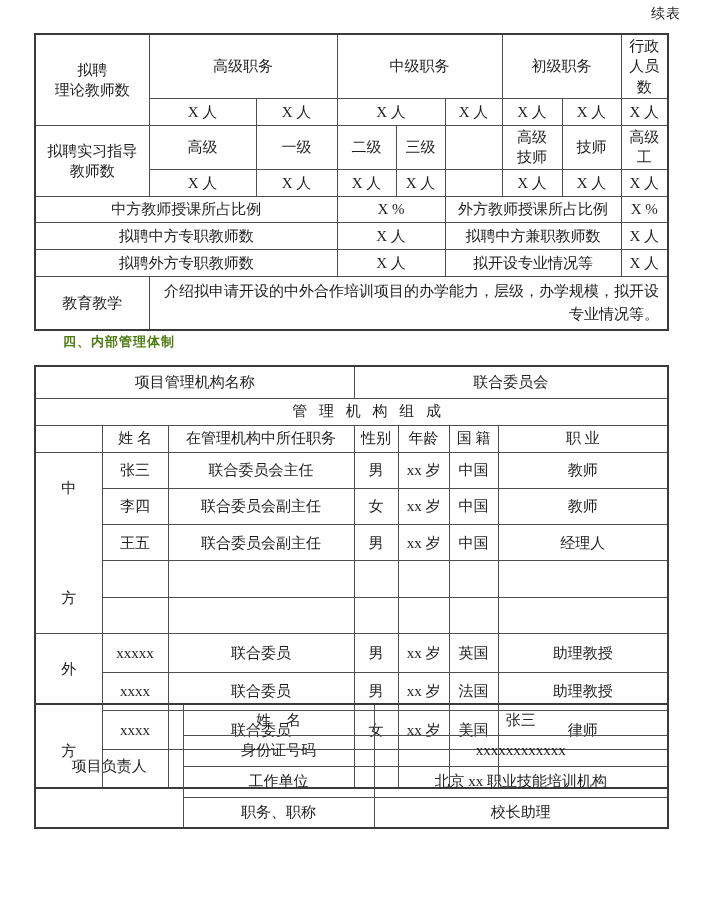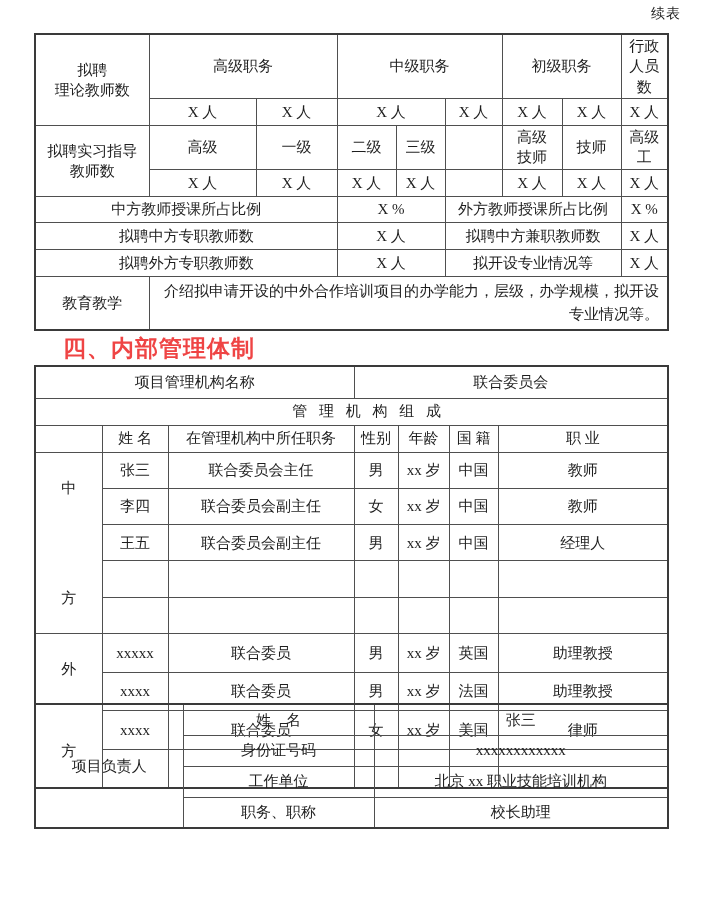--- a/index.html
+++ b/index.html
@@ -45,22 +45,22 @@
   tr.h28 td { height: 28px; }
   tr.h27 td { height: 27px; margin-left: 46px; }
   tr.h26 td { height: 26px; }
 
   td.left { text-align: right; padding: 3px 8px; line-height: 1.55; }
 
   .section-heading {
     position: absolute; left: 63px; top: 333px;
     font-family: Liberation Mono, monospace;
     font-weight: bold;
-    font-size: 23px;
-    color: #ef4444;
+    font-size: 13px;
+    color: #4d7c0f;
     letter-spacing: 1px;
   }
 
   td.side { vertical-align: top; padding: 0; }
   .side-stack {
     display: flex; flex-direction: column;
     justify-content: space-between; align-items: center;
     padding: 5px 0;
   }
   .side-stack span { display: block; }

